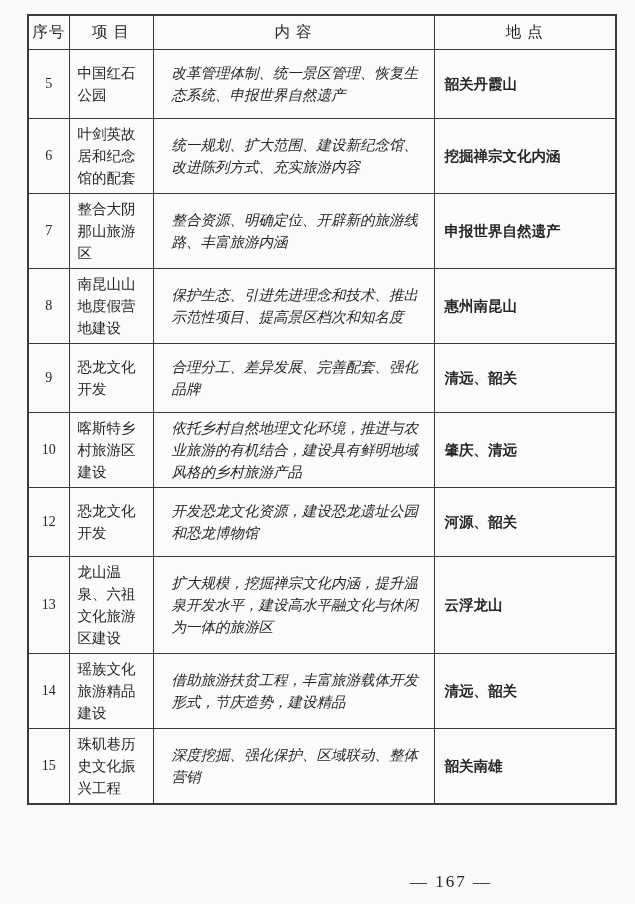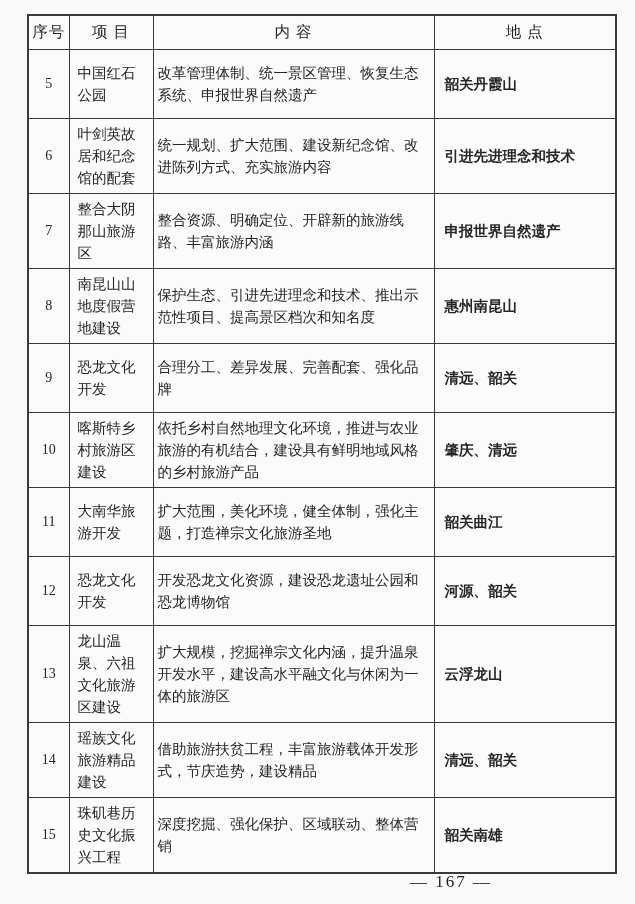--- a/index.html
+++ b/index.html
@@ -43,21 +43,21 @@
     font-size: 14.5px;
     line-height: 22px;
     vertical-align: middle;
   }
   td.cell-no {
     text-align: center;
     font-size: 14px;
     font-family: "Liberation Serif", "DejaVu Serif", serif;
   }
   td.cell-project { padding: 4px 4px 4px 8px; }
-  td.cell-content { padding: 4px 8px 4px 4px; }
+  td.cell-content { padding: 4px 8px 4px 18px; font-style: italic; }
   td.cell-location { padding: 4px 6px 4px 10px; font-weight: bold; }
   .page-footer {
     position: absolute;
     right: 27px;
     top: 872px;
     font-size: 17px;
     letter-spacing: 2px;
     color: #1f1f2a;
   }
 </style>
@@ -85,21 +85,21 @@
         <tr class="data-row">
     <td class="cell-no">5</td>
     <td class="cell-project">中国红石公园</td>
     <td class="cell-content">改革管理体制、统一景区管理、恢复生态系统、申报世界自然遗产</td>
     <td class="cell-location">韶关丹霞山</td>
   </tr>
         <tr class="data-row">
     <td class="cell-no">6</td>
     <td class="cell-project">叶剑英故居和纪念馆的配套</td>
     <td class="cell-content">统一规划、扩大范围、建设新纪念馆、改进陈列方式、充实旅游内容</td>
-    <td class="cell-location">引进先进理念和技术</td>
+    <td class="cell-location">挖掘禅宗文化内涵</td>
   </tr>
         <tr class="data-row">
     <td class="cell-no">7</td>
     <td class="cell-project">整合大阴那山旅游区</td>
     <td class="cell-content">整合资源、明确定位、开辟新的旅游线路、丰富旅游内涵</td>
     <td class="cell-location">申报世界自然遗产</td>
   </tr>
         <tr class="data-row">
     <td class="cell-no">8</td>
     <td class="cell-project">南昆山山地度假营地建设</td>
@@ -110,26 +110,20 @@
     <td class="cell-no">9</td>
     <td class="cell-project">恐龙文化开发</td>
     <td class="cell-content">合理分工、差异发展、完善配套、强化品牌</td>
     <td class="cell-location">清远、韶关</td>
   </tr>
         <tr class="data-row">
     <td class="cell-no">10</td>
     <td class="cell-project">喀斯特乡村旅游区建设</td>
     <td class="cell-content">依托乡村自然地理文化环境，推进与农业旅游的有机结合，建设具有鲜明地域风格的乡村旅游产品</td>
     <td class="cell-location">肇庆、清远</td>
-  </tr>
-        <tr class="data-row">
-    <td class="cell-no">11</td>
-    <td class="cell-project">大南华旅游开发</td>
-    <td class="cell-content">扩大范围，美化环境，健全体制，强化主题，打造禅宗文化旅游圣地</td>
-    <td class="cell-location">韶关曲江</td>
   </tr>
         <tr class="data-row">
     <td class="cell-no">12</td>
     <td class="cell-project">恐龙文化开发</td>
     <td class="cell-content">开发恐龙文化资源，建设恐龙遗址公园和恐龙博物馆</td>
     <td class="cell-location">河源、韶关</td>
   </tr>
         <tr class="data-row">
     <td class="cell-no">13</td>
     <td class="cell-project">龙山温泉、六祖文化旅游区建设</td>

